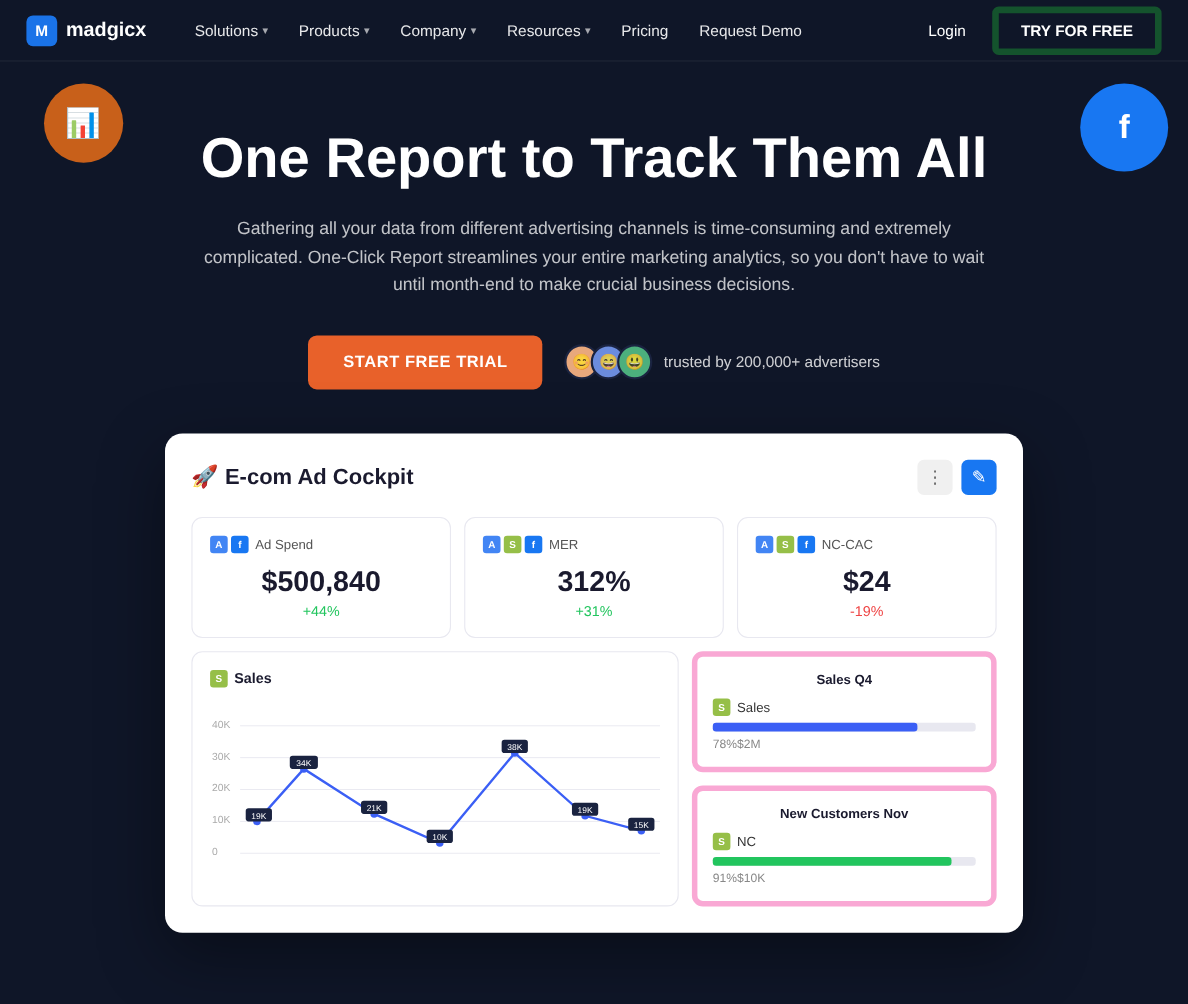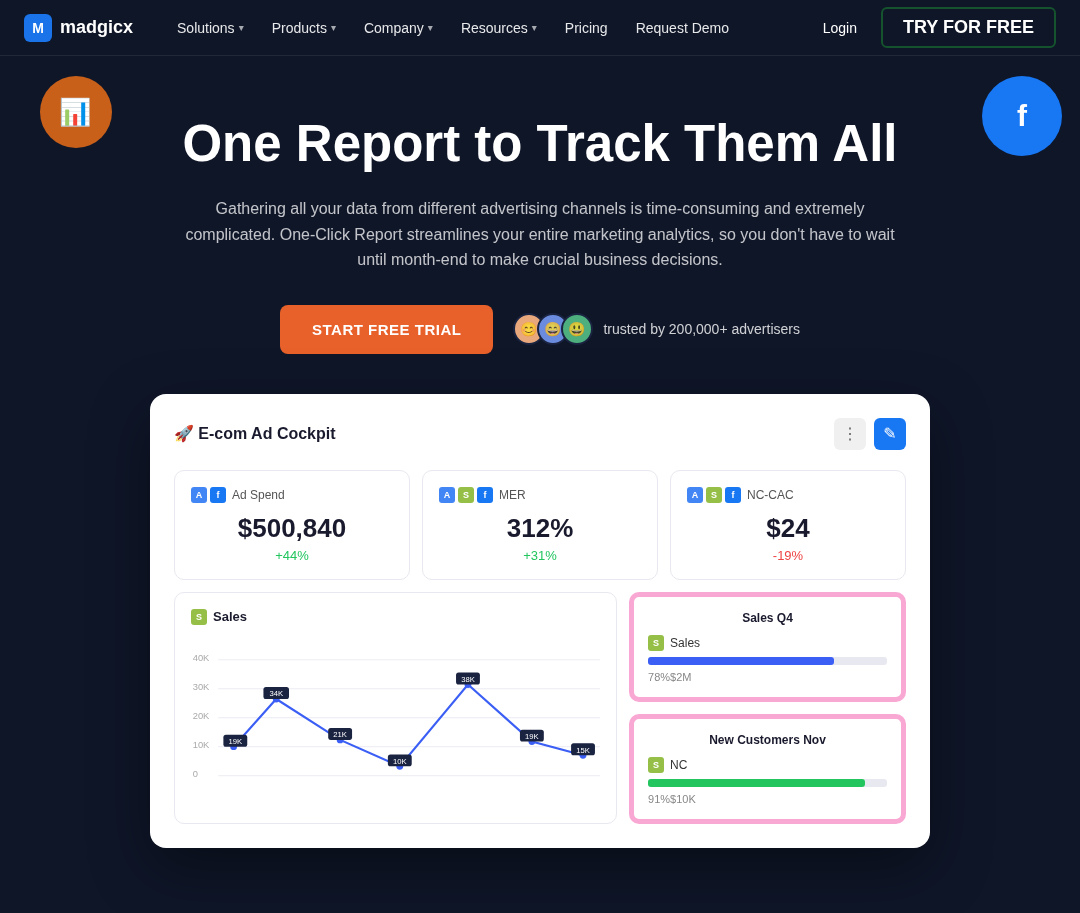--- a/index.html
+++ b/index.html
@@ -45,23 +45,23 @@
       padding: 8px 12px; color: rgba(255,255,255,0.9);
       font-size: 14px; cursor: pointer; border-radius: 4px;
     }
     .nav-item .chevron { font-size: 10px; opacity: 0.7; }
     .nav-right { display: flex; align-items: center; gap: 12px; }
     .login-btn {
       color: white; font-size: 14px; cursor: pointer;
       padding: 8px 12px;
     }
     .try-btn {
-      background: transparent; border: 2px solid #14532d;
+      background: transparent; border: 6px solid #14532d;
       color: white; padding: 8px 20px; border-radius: 6px;
-      font-size: 18px; font-weight: 600; cursor: pointer;
+      font-size: 14px; font-weight: 600; cursor: pointer;
     }
 
     
     .hero {
       text-align: center;
       padding: 60px 20px 40px;
       position: relative;
     }
     .hero h1 {
       font-size: 51px; font-weight: 800; line-height: 1.1;
@@ -125,21 +125,21 @@
       color: #1a1a2e;
       box-shadow: 0 20px 60px rgba(0,0,0,0.4);
       position: relative;
       z-index: 2;
     }
     .dashboard-header {
       display: flex; align-items: center; justify-content: space-between;
       margin-bottom: 20px;
     }
     .dashboard-title {
-      font-size: 16px; font-weight: 600; color: #1a1a2e;
+      font-size: 20px; font-weight: 600; color: #1a1a2e;
     }
     .dashboard-actions { display: flex; gap: 8px; }
     .dash-btn {
       width: 32px; height: 32px; border-radius: 6px;
       display: flex; align-items: center; justify-content: center;
       cursor: pointer; font-size: 16px;
     }
     .dash-btn-dots { background: #f0f0f0; color: #666; }
     .dash-btn-edit { background: #1877f2; color: white; }
 

